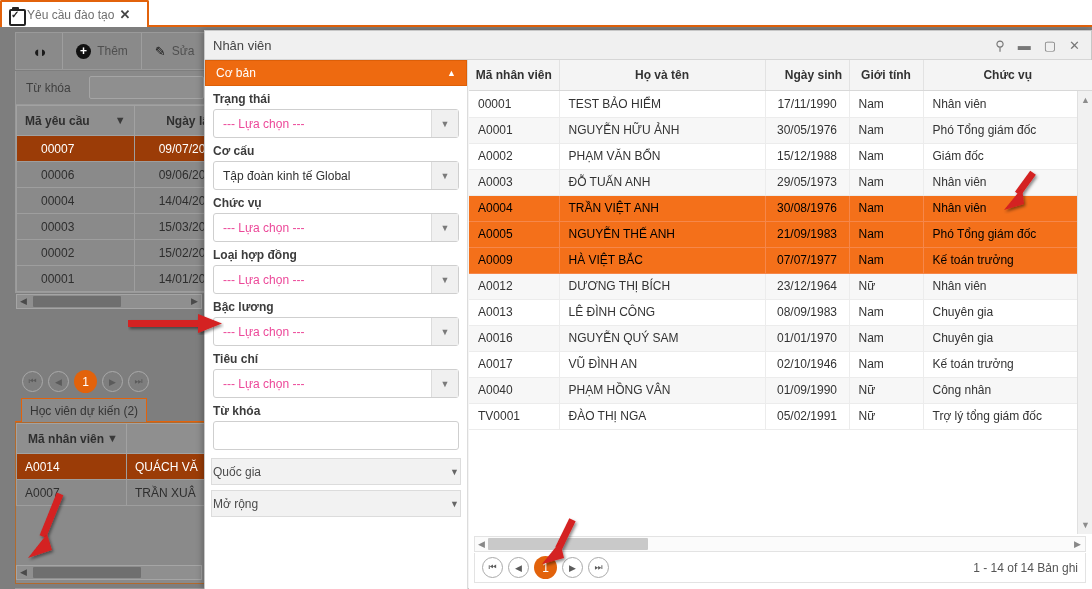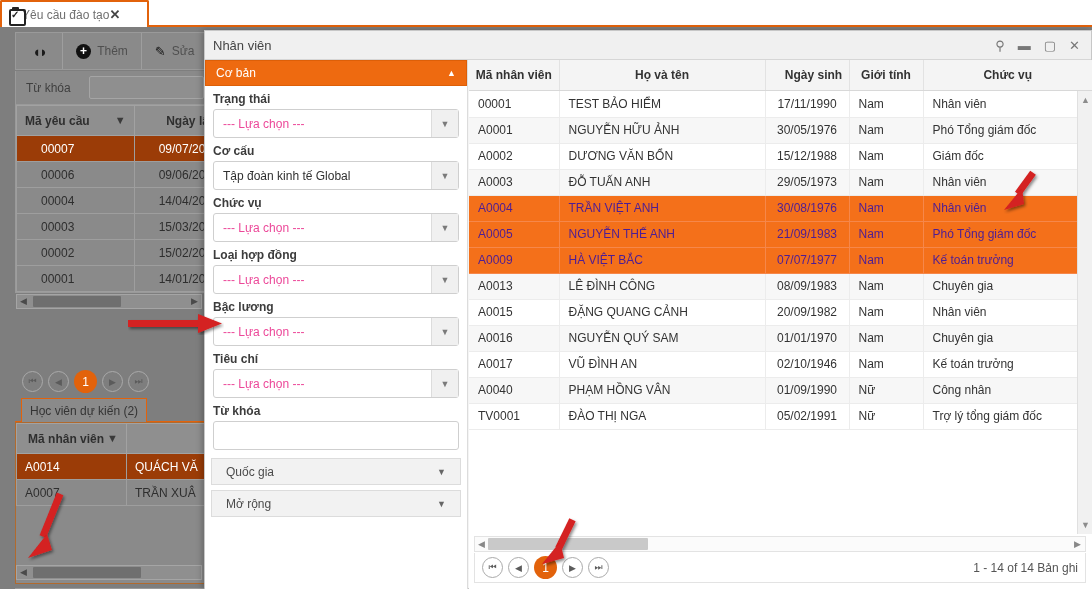--- a/index.html
+++ b/index.html
@@ -13,21 +13,21 @@
   }
   #root { position: relative; width: 1092px; height: 589px; background:#fff; }
 
   
   .bg-app { position:absolute; left:0; top:0; width:1092px; height:589px; }
 
   .tabstrip { position:absolute; left:0; top:0; width:1092px; height:27px;
      background:#ffffff; border-bottom:2px solid #e2620b; }
   .tab { position:absolute; left:0; top:0; height:27px; width:149px;
      border:2px solid #e2620b; border-bottom:none; background:#fff;
-     display:flex; align-items:center; padding:0 7px;
+     display:flex; align-items:center; gap:5px; padding:0 7px;
      border-top-left-radius:2px; border-top-right-radius:2px; }
   .tab-title { color:#6f6f6f; font-size:12px; white-space:nowrap; }
   .tab-close { color:#444; font-size:13px; font-weight:bold; line-height:1; cursor:pointer; }
   .clip-icon { width:13px; height:15px; position:relative; flex:none; }
   .clip-icon:before { content:""; position:absolute; left:0; top:2px; width:13px; height:13px;
      border:2px solid #222; border-radius:2px; }
   .clip-icon:after { content:"\2713"; position:absolute; left:2px; top:2px; font-size:10px; color:#222; font-weight:bold;}
   .clip-top { position:absolute; left:3px; top:0px; width:7px; height:4px; background:#222; border-radius:1px; z-index:2;}
 
   
@@ -112,21 +112,21 @@
   .mbody { position:absolute; left:0; top:29px; width:888px; height:530px; }
 
   
   .fpane { position:absolute; left:0; top:0; width:263px; height:530px;
       background:#ffffff; border-right:1px solid #dcdcdc; }
   .acc-hdr { height:26px; background:#ee6a10; color:#fff; font-size:12px;
       display:flex; align-items:center; padding:0 10px; cursor:pointer;
       border:1px solid #dd5f08; }
   .acc-hdr .car { margin-left:auto; font-size:9px; }
   .acc-sec { height:27px; background:#f2f2f2; border:1px solid #dcdcdc; margin:5px 6px 0 6px;
-      display:flex; align-items:center; padding:0 14px; color:#4b4b4b; font-size:12px; cursor:pointer;}
+      display:flex; align-items:center; padding:0 1px; color:#4b4b4b; font-size:12px; cursor:pointer;}
   .acc-sec .car { margin-left:auto; font-size:9px; color:#666; }
 
   .fgroup { padding:6px 8px 0 8px; }
   .flabel { color:#3c3c3c; font-size:12px; font-weight:bold; margin-bottom:3px; }
   .fsel { height:29px; border:1px solid #cfcfcf; border-radius:3px; background:#fff;
       display:flex; align-items:center; cursor:pointer; }
   .fsel .val { flex:1; padding:0 9px; color:#303030; font-size:12px; white-space:nowrap; overflow:hidden;}
   .fsel .val.ph { color:#ec4899; }
   .fsel .car { width:27px; height:27px; border-left:1px solid #dcdcdc; background:#f0f0f0;
       display:flex; align-items:center; justify-content:center; font-size:9px; color:#7a7a7a;}
@@ -137,21 +137,21 @@
   .thead { position:absolute; left:0; top:0; width:624px; height:31px;
       background:#f4f4f4; border-bottom:1px solid #d8d8d8; }
   .thead table { width:100%; border-collapse:collapse; table-layout:fixed; }
   .thead th { height:30px; font-size:12px; color:#333; font-weight:bold;
       border-right:1px solid #e2e2e2; background:#f4f4f4; }
   .tscroll { position:absolute; left:0; top:31px; width:624px; height:443px; overflow:hidden; }
   .tscroll table { width:100%; border-collapse:collapse; table-layout:fixed; }
   .tscroll td { height:26px; font-size:12px; color:#333; padding:0 9px;
       border-right:1px solid #ececec; border-bottom:1px solid #ececec; white-space:nowrap; }
   .tscroll tr:nth-child(even) td { background:#f7f7f7; }
-  .tscroll tr.sel td { background:#f4701a; color:#4c1d95; border-right-color:#f6874a; border-bottom-color:#f6874a;}
+  .tscroll tr.sel td { background:#f4701a; color:#000000; border-right-color:#f6874a; border-bottom-color:#f6874a;}
   .col-a { width:90px; } .col-b { width:206px; } .col-c { width:84px; text-align:center;padding-left:14px;}
   .col-d { width:74px; } .col-e { width:auto; }
   .tscroll td.c-c { text-align:center;margin-left:44px; }
 
   .vscroll { position:absolute; right:0; top:31px; width:16px; height:443px;
       background:#f1f1f1; border-left:1px solid #e0e0e0; }
   .vscroll .ar { position:absolute; left:0; width:15px; height:16px; text-align:center;
       font-size:9px; color:#8c8c8c; line-height:16px; cursor:pointer;}
   .vscroll .ar.t { top:1px; } .vscroll .ar.b { bottom:1px; }
 
@@ -423,21 +423,21 @@
                 </tr>
                 <tr class="">
                   <td class="col-a">A0001</td>
                   <td class="col-b">NGUYỄN HỮU ẢNH</td>
                   <td class="col-c c-c">30/05/1976</td>
                   <td class="col-d">Nam</td>
                   <td class="col-e">Phó Tổng giám đốc</td>
                 </tr>
                 <tr class="">
                   <td class="col-a">A0002</td>
-                  <td class="col-b">DƯƠNG VĂN BỔN</td>
+                  <td class="col-b">PHẠM VĂN BỔN</td>
                   <td class="col-c c-c">15/12/1988</td>
                   <td class="col-d">Nam</td>
                   <td class="col-e">Giám đốc</td>
                 </tr>
                 <tr class="">
                   <td class="col-a">A0003</td>
                   <td class="col-b">ĐỖ TUẤN ANH</td>
                   <td class="col-c c-c">29/05/1973</td>
                   <td class="col-d">Nam</td>
                   <td class="col-e">Nhân viên</td>
@@ -457,32 +457,32 @@
                   <td class="col-e">Phó Tổng giám đốc</td>
                 </tr>
                 <tr class="sel">
                   <td class="col-a">A0009</td>
                   <td class="col-b">HÀ VIỆT BẮC</td>
                   <td class="col-c c-c">07/07/1977</td>
                   <td class="col-d">Nam</td>
                   <td class="col-e">Kế toán trưởng</td>
                 </tr>
                 <tr class="">
+                  <td class="col-a">A0012</td>
+                  <td class="col-b">DƯƠNG THỊ BÍCH</td>
+                  <td class="col-c c-c">23/12/1964</td>
+                  <td class="col-d">Nữ</td>
+                  <td class="col-e">Nhân viên</td>
+                </tr>
+                <tr class="">
                   <td class="col-a">A0013</td>
                   <td class="col-b">LÊ ĐÌNH CÔNG</td>
                   <td class="col-c c-c">08/09/1983</td>
                   <td class="col-d">Nam</td>
                   <td class="col-e">Chuyên gia</td>
-                </tr>
-                <tr class="">
-                  <td class="col-a">A0015</td>
-                  <td class="col-b">ĐẶNG QUANG CẢNH</td>
-                  <td class="col-c c-c">20/09/1982</td>
-                  <td class="col-d">Nam</td>
-                  <td class="col-e">Nhân viên</td>
                 </tr>
                 <tr class="">
                   <td class="col-a">A0016</td>
                   <td class="col-b">NGUYỄN QUÝ SAM</td>
                   <td class="col-c c-c">01/01/1970</td>
                   <td class="col-d">Nam</td>
                   <td class="col-e">Chuyên gia</td>
                 </tr>
                 <tr class="">
                   <td class="col-a">A0017</td>

